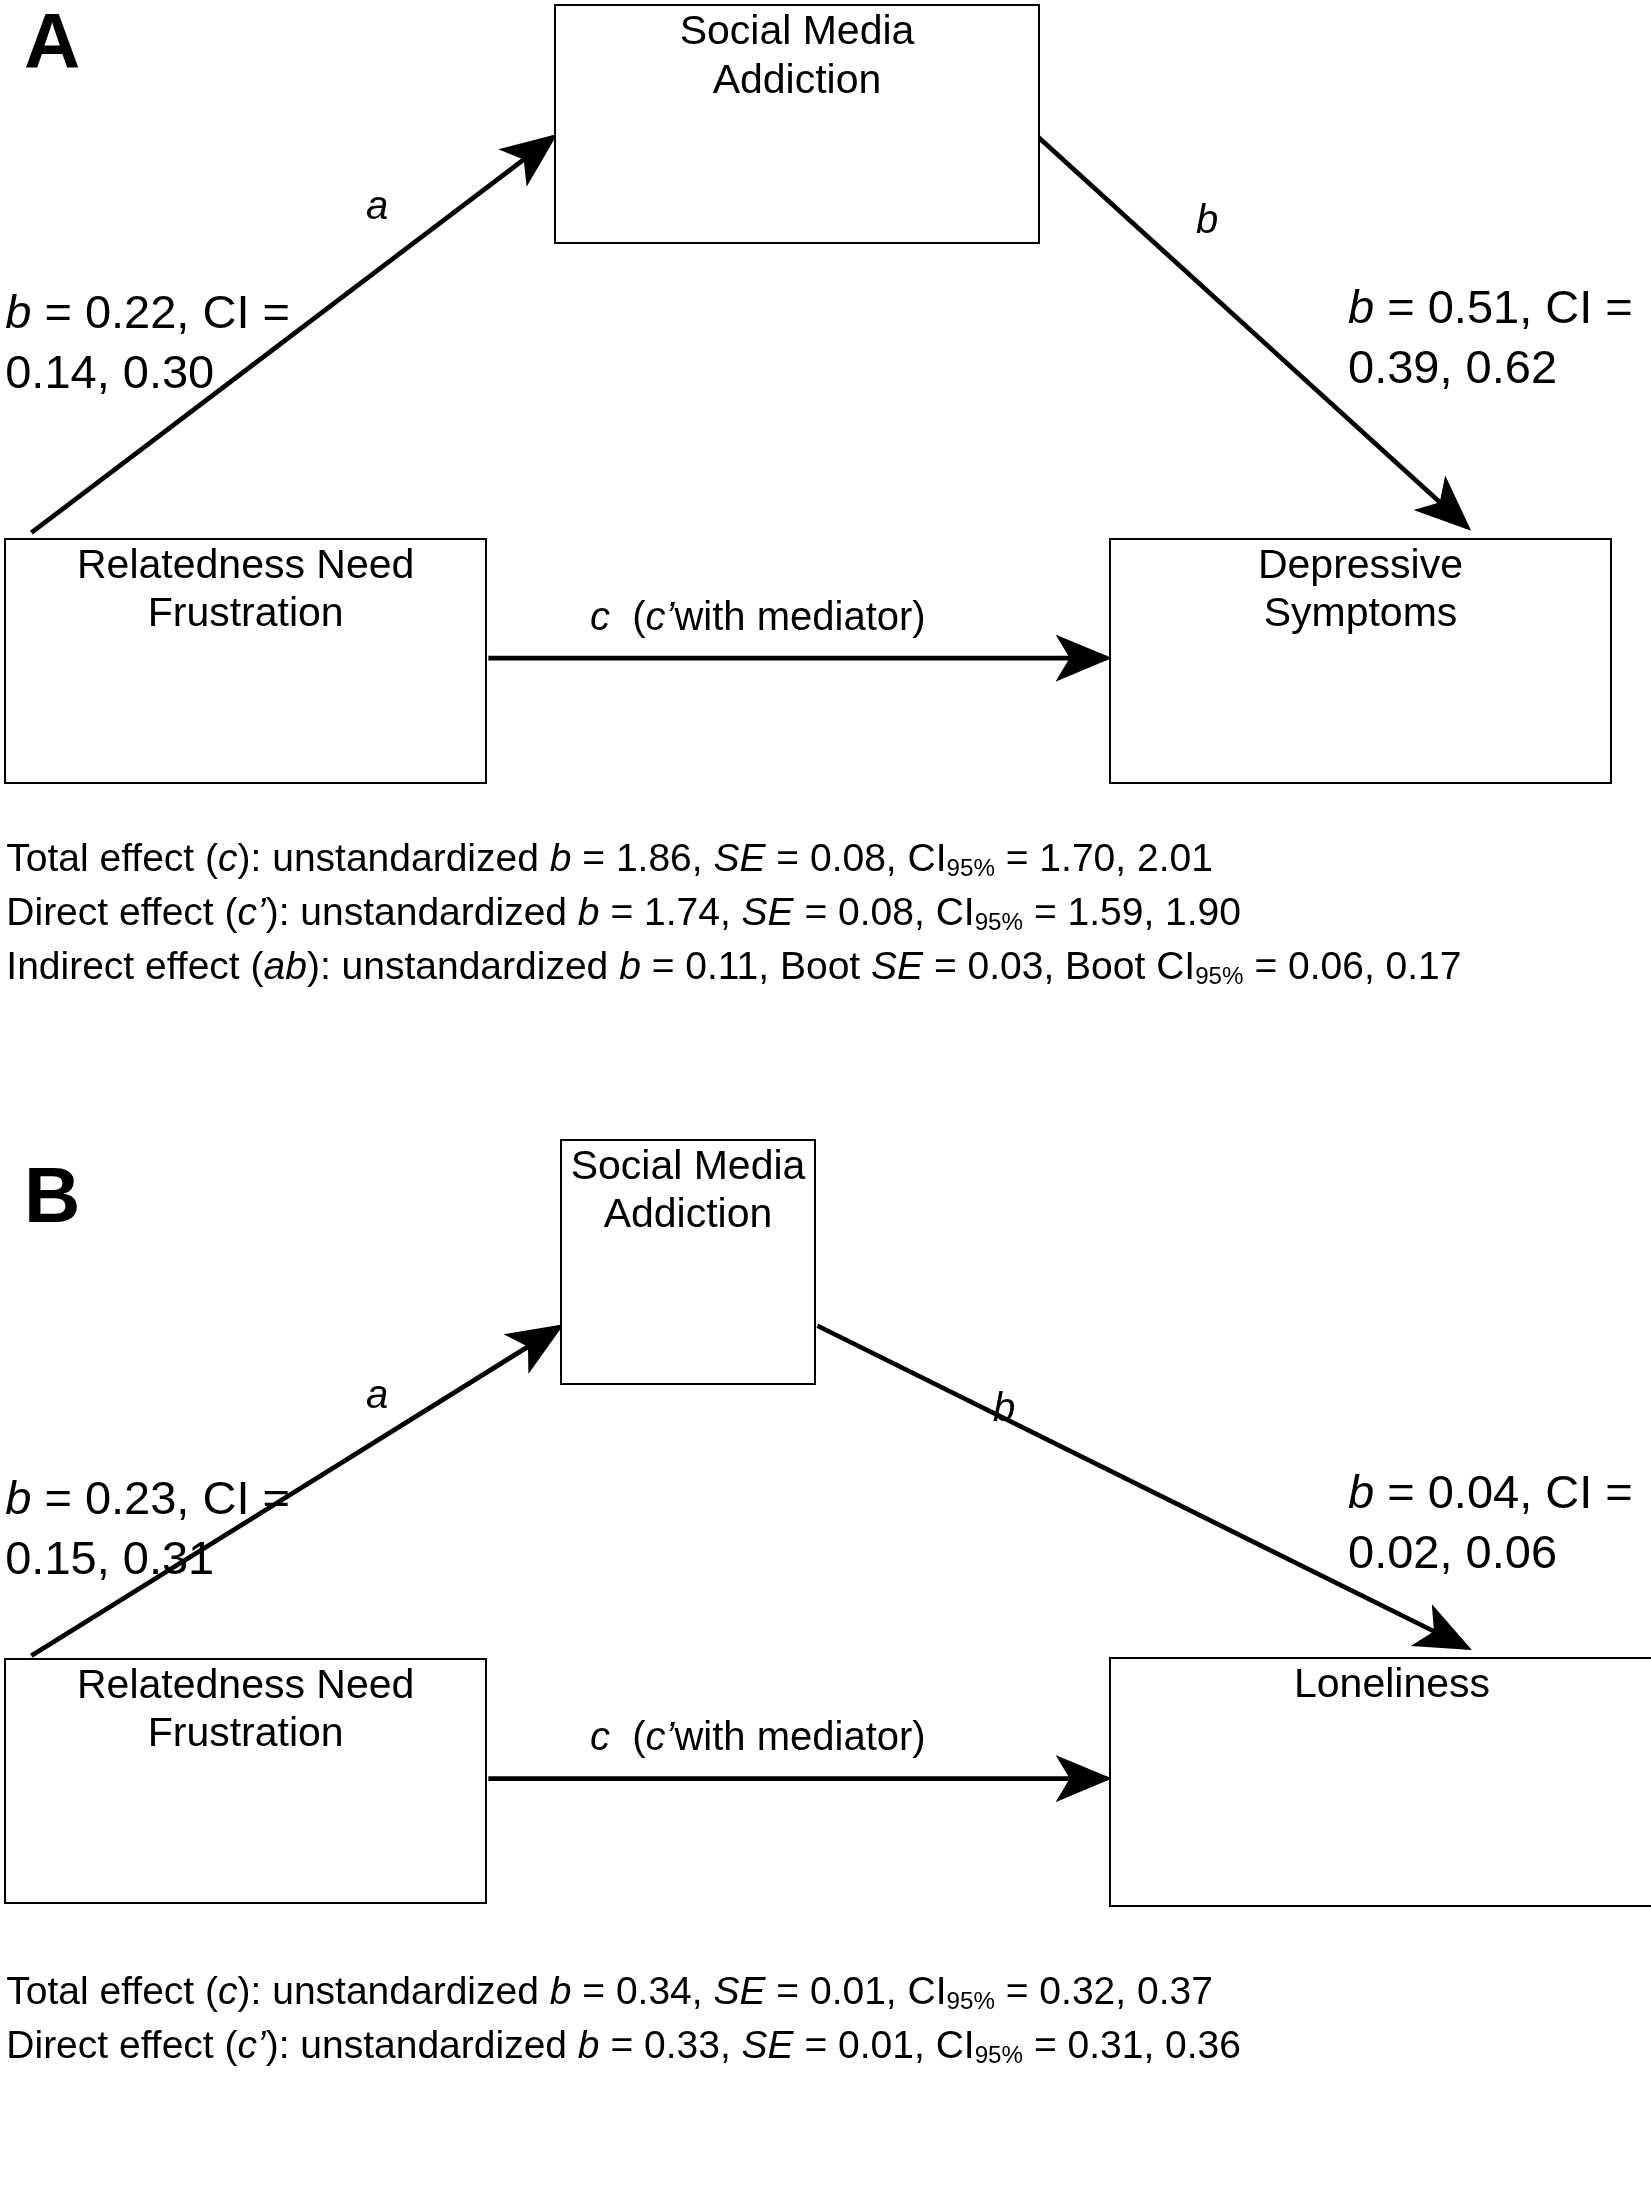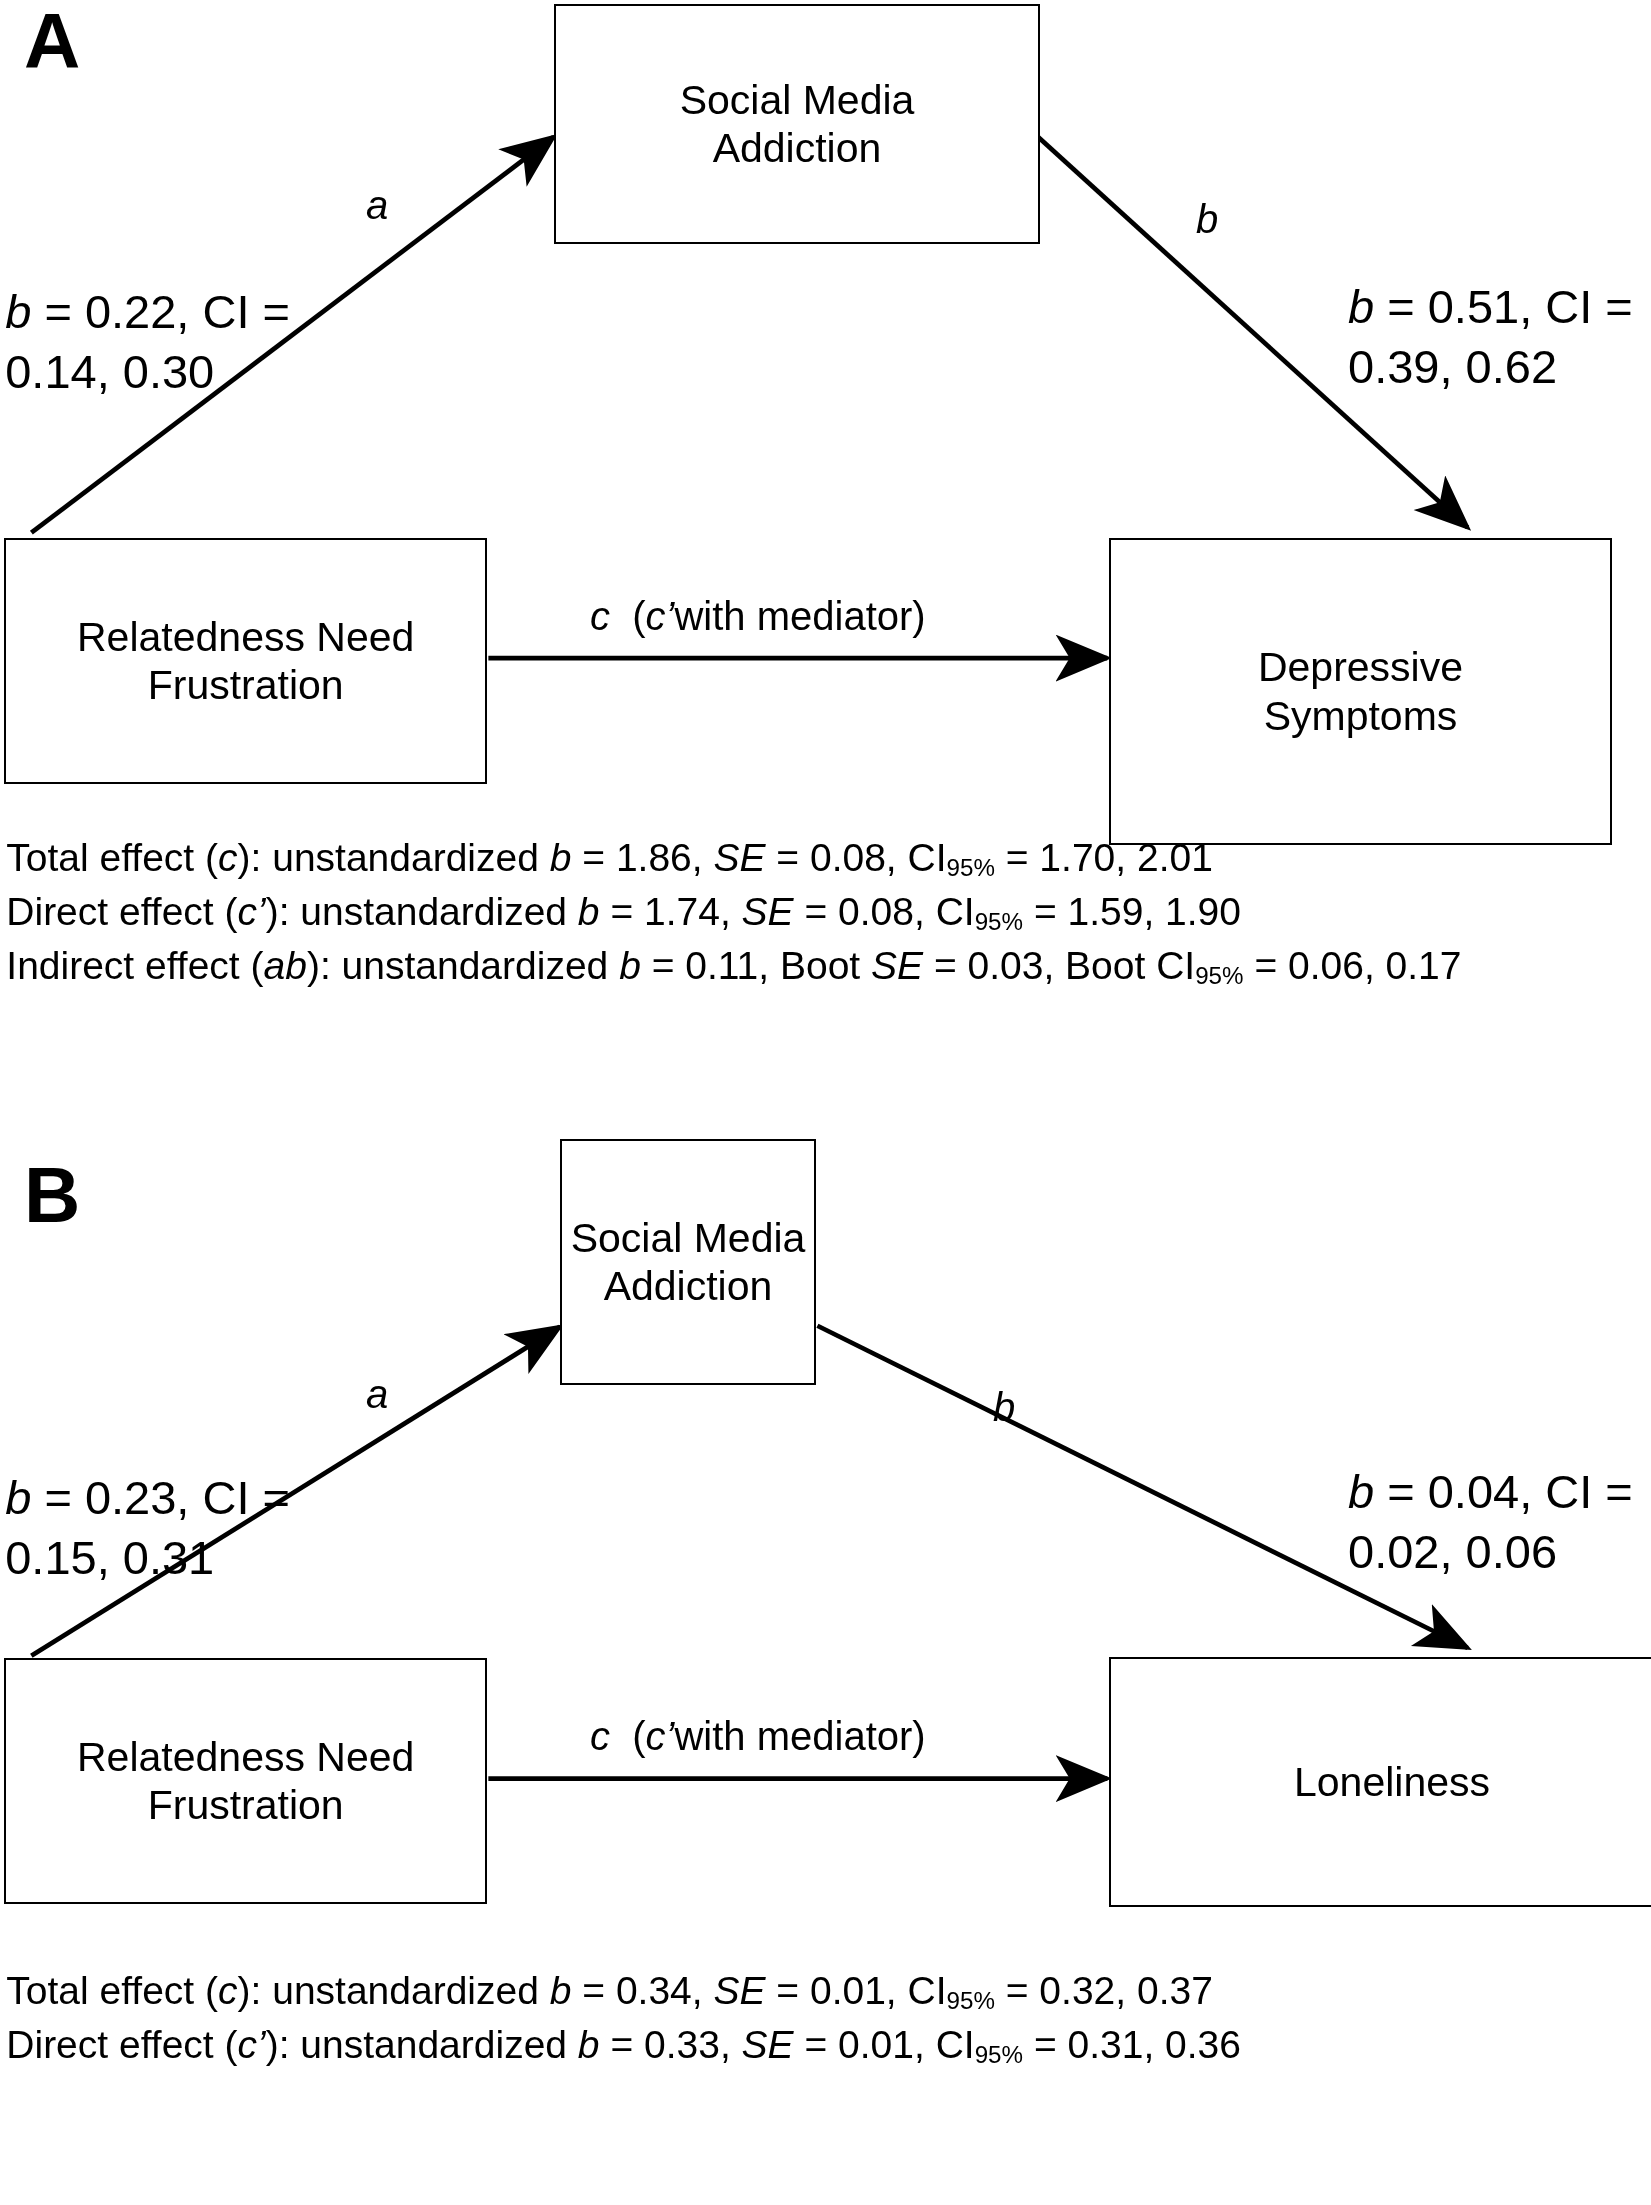--- a/index.html
+++ b/index.html
@@ -36,21 +36,21 @@
     left: 0;
     top: 0;
   }
 
   .node-box {
     position: absolute;
     border: 2.6px solid #000000;
     background: #ffffff;
     box-sizing: border-box;
     display: flex;
-    align-items: center;
+    align-items: flex-start;
     justify-content: center;
     text-align: center;
   }
   .node-label {
     font-size: 41px;
     line-height: 1.18;
     white-space: pre-line;
   }
 
   .path-coef {
@@ -115,21 +115,21 @@
   <div class="node-box" style="left:554px; top:4.2px; width:486px; height:240px;">
     <span class="node-label">Social Media
 Addiction</span>
   </div>
 
   <div class="node-box" style="left:4.2px; top:538px; width:483px; height:246px;">
     <span class="node-label">Relatedness Need
 Frustration</span>
   </div>
 
-  <div class="node-box" style="left:1109px; top:538px; width:503px; height:307px;">
+  <div class="node-box" style="left:1109px; top:538px; width:503px; height:246px;">
     <span class="node-label">Depressive
 Symptoms</span>
   </div>
 
   <div class="path-letter" style="left:366px; top:185px;">a</div>
 
   <div class="path-coef" style="left:5.2px; top:282px;"><i>b</i> = 0.22, CI =<br>0.14, 0.30</div>
 
   <div class="path-letter" style="left:1196px; top:199px;">b</div>
 

